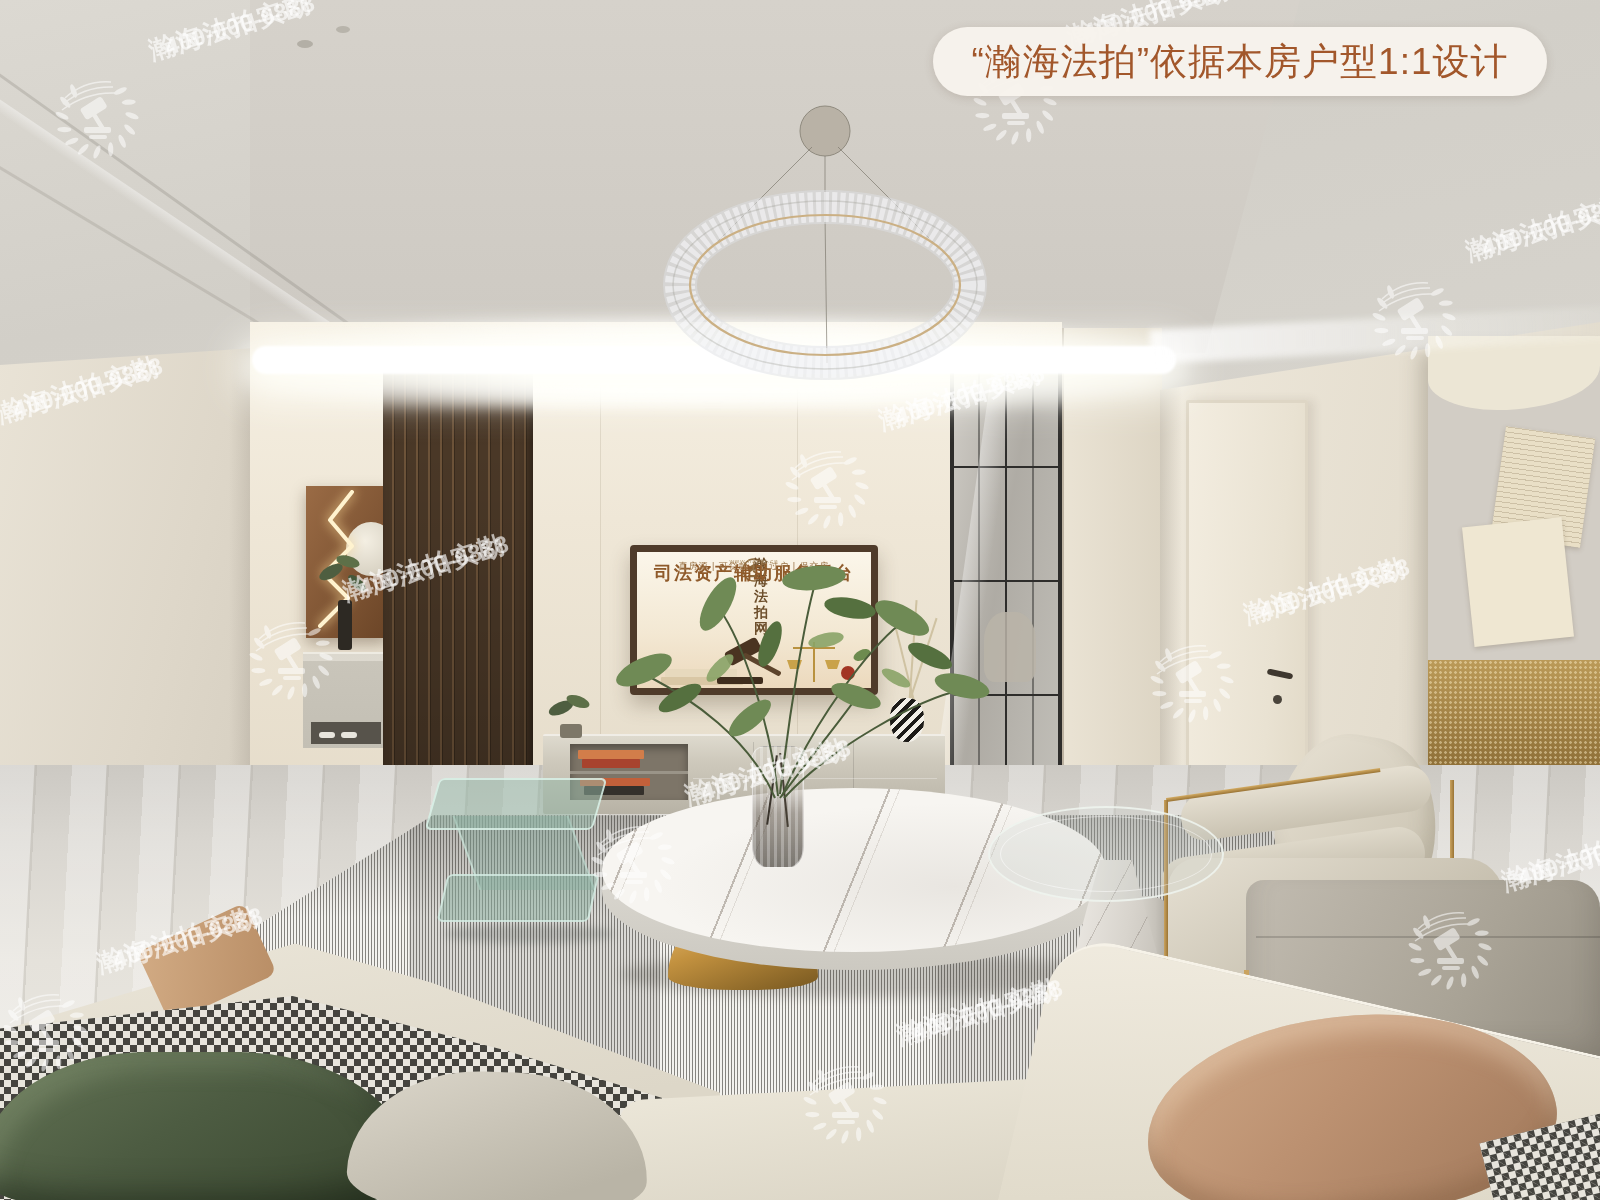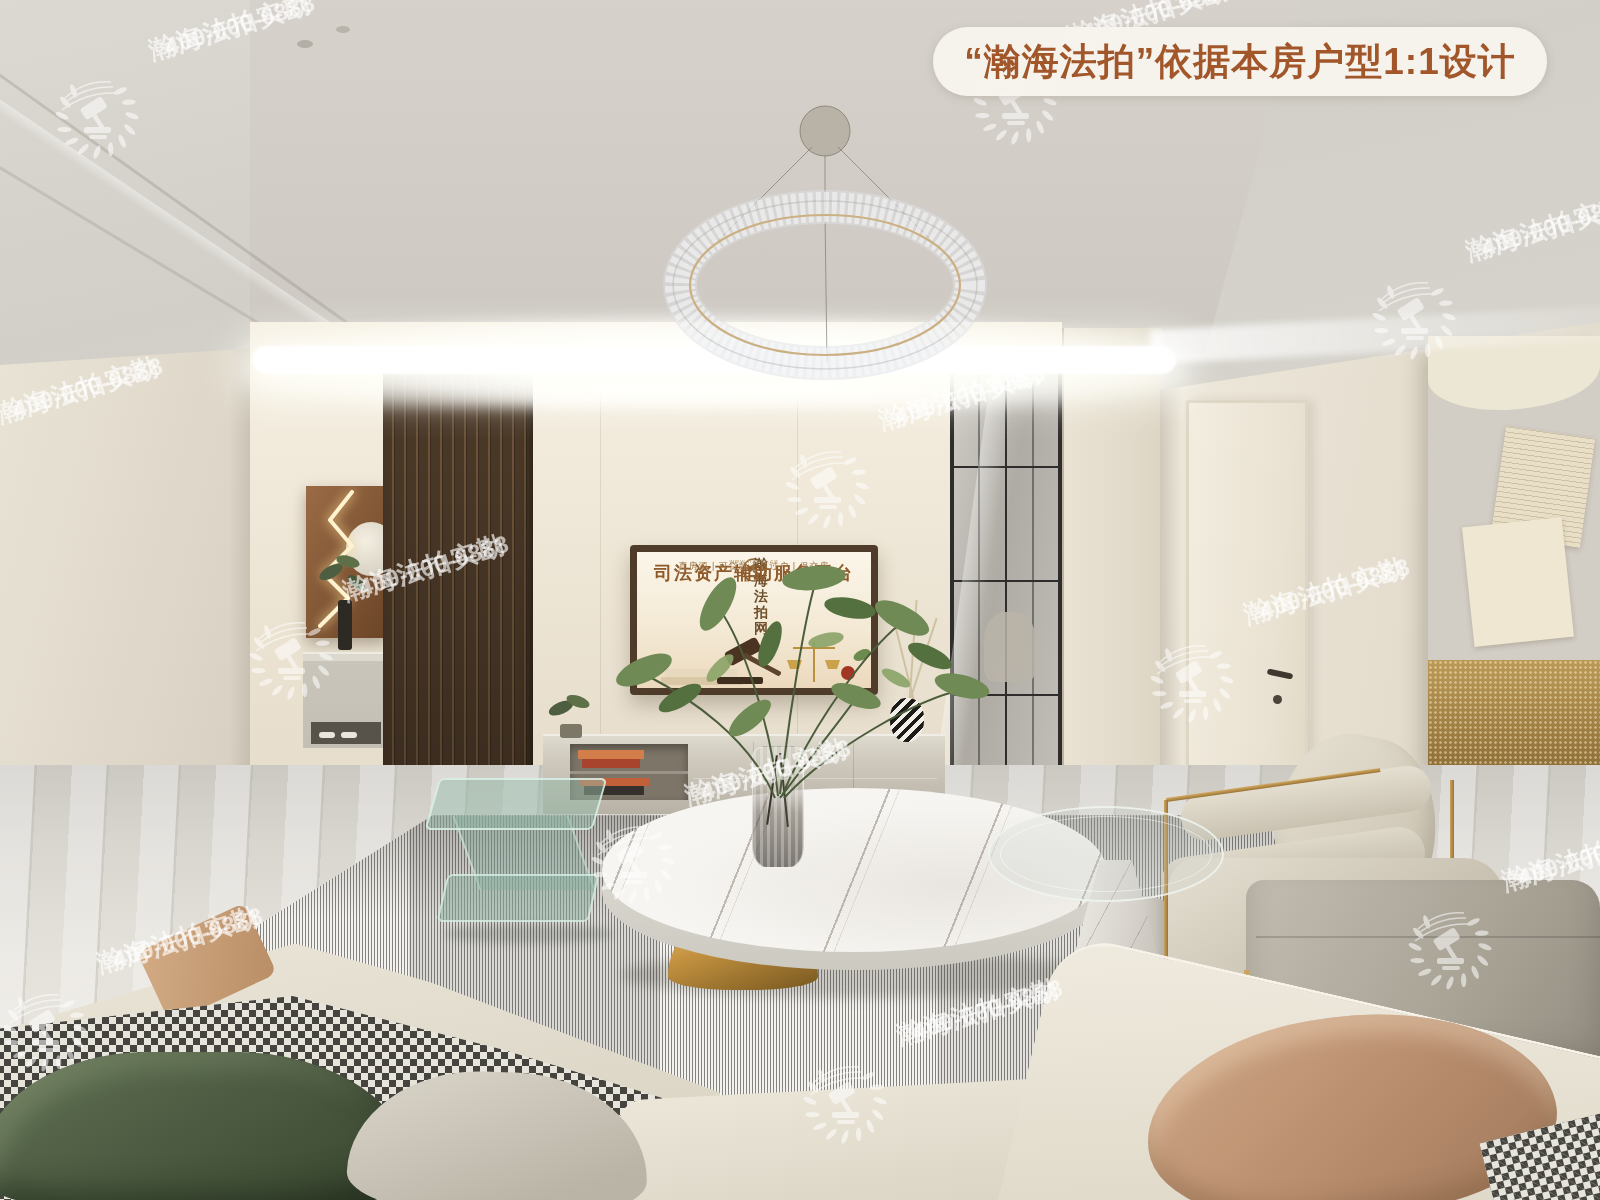--- a/index.html
+++ b/index.html
@@ -272,21 +272,21 @@
     color:rgba(255,255,255,.64);white-space:nowrap;}
   .wm-text *{position:static;display:block;}
   .wm-brand{font-size:26px;font-weight:700;letter-spacing:2px;}
   .wm-phone{font-size:24px;font-weight:700;letter-spacing:.5px;margin-left:16px;margin-top:4px;}
   #wm-layer{left:0;top:0;width:1600px;height:1200px;z-index:30;pointer-events:none;}
 
   
   .banner{left:933px;top:27px;width:614px;height:69px;border-radius:35px;z-index:40;
     background:rgba(247,243,236,.97);display:flex;align-items:center;justify-content:center;
     box-shadow:0 2px 10px rgba(100,80,60,.18);}
-  .banner span{position:static;font-size:37px;font-weight:700;letter-spacing:1px;color:#a2572b;}
+  .banner span{position:static;font-size:37px;font-weight:400;letter-spacing:1px;color:#a2572b;}
 
   .z2{z-index:2}.z3{z-index:3}.z4{z-index:4}.z5{z-index:5}.z6{z-index:6}
   .z7{z-index:7}.z9{z-index:9}.z10{z-index:10}.z12{z-index:12}
 </style>
 </head>
 <body>
 
 <div id="stage">
 
   <div class="ceiling"></div>

